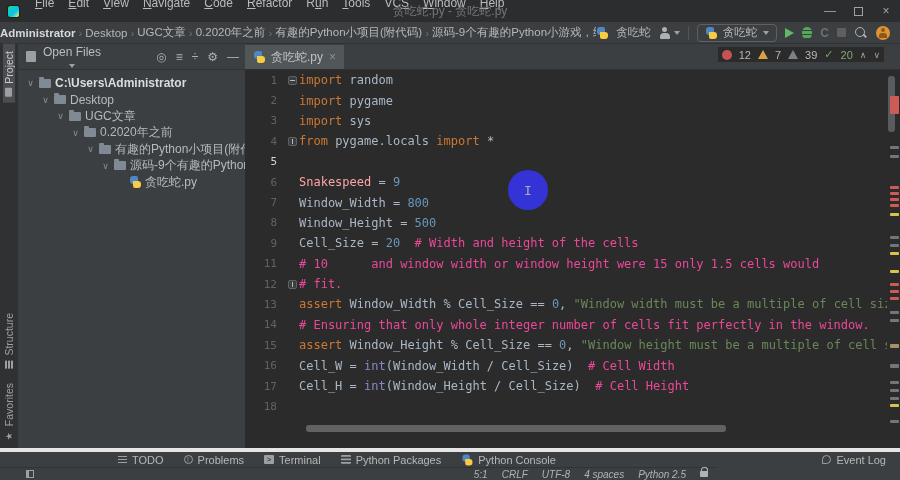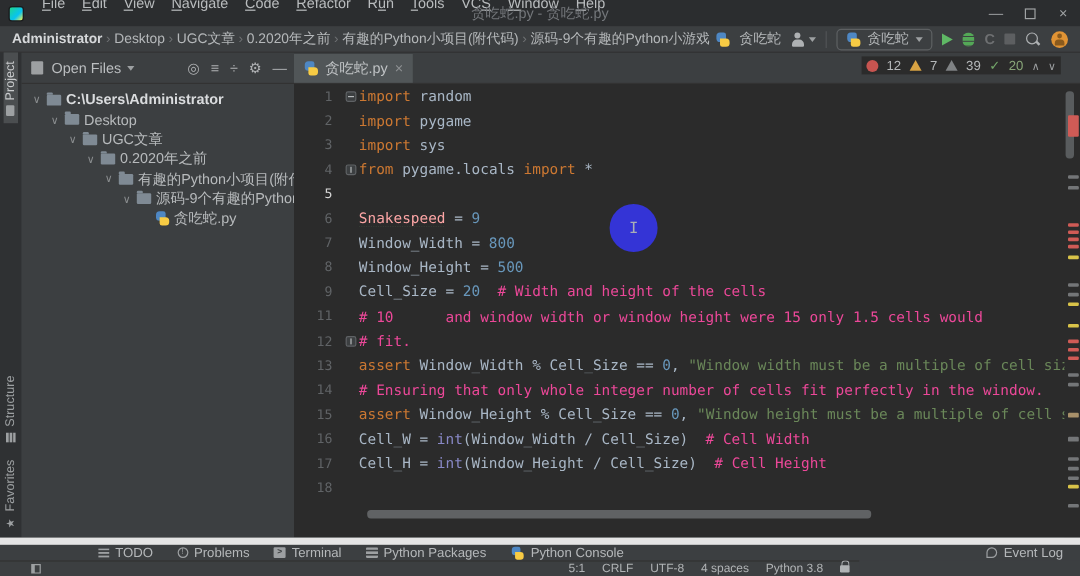--- a/index.html
+++ b/index.html
@@ -15,21 +15,21 @@
   .menu-item { padding:0 7px; height:38px; line-height:22px; cursor:default; }
   .menu-item u { text-decoration:underline; }
   .win-title { position:absolute; left:50%; transform:translateX(-50%); color:#73767a; font-size:12px; }
   .win-controls { margin-left:auto; display:flex; align-items:center; gap:0; }
   .win-btn { width:28px; height:22px; display:flex; align-items:center; justify-content:center; color:#9fa2a4; font-size:12px; }
   .maxbox { width:9px; height:9px; border:1px solid #9fa2a4; }
 
   
   .toolbar { position:absolute; left:0; top:22px; width:900px; height:22px; background:#3c3f41;
     border-bottom:1px solid #323232; display:flex; align-items:center; font-size:11.5px; color:#b5b8ba; }
-  .crumbs { display:flex; align-items:center; gap:3px; padding-left:10px; overflow:hidden; white-space:nowrap; flex:1 1 auto; min-width:0; }
+  .crumbs { display:flex; align-items:center; gap:3px; overflow:hidden; white-space:nowrap; flex:1 1 auto; min-width:0; }
   .crumb { flex:0 0 auto; }
   .crumb.strong { color:#d6d8da; font-weight:bold; }
   .crumb-sep { color:#6e7173; flex:0 0 auto; }
   .toolbar-right { display:flex; align-items:center; gap:8px; padding-right:10px; flex:0 0 auto; }
   .py-icon { position:relative; width:12px; height:12px; display:inline-block; flex:0 0 auto; }
   .py-icon::before { content:""; position:absolute; left:1px; top:0; width:8px; height:8px; background:#4e87c3; border-radius:3px 2px 0 3px; }
   .py-icon::after  { content:""; position:absolute; left:4px; top:5px; width:8px; height:7px; background:#f7cb44; border-radius:0 3px 3px 2px; }
   .person-icon { position:relative; width:12px; height:12px; }
   .person-icon::before { content:""; position:absolute; left:3.5px; top:0; width:5px; height:5px; border-radius:50%; background:#aeb1b3; }
   .person-icon::after { content:""; position:absolute; left:1px; top:6px; width:10px; height:6px; border-radius:4px 4px 1px 1px; background:#aeb1b3; }
@@ -103,33 +103,33 @@
   .v-thumb { position:absolute; left:1px; top:6px; width:7px; height:56px; background:#595c5e; border-radius:3px; }
   .mark { position:absolute; right:1px; width:9px; border-radius:1px; }
   .h-scroll { position:absolute; left:61px; top:381px; width:420px; height:7px; background:#606264; border-radius:3px; }
 
   .click-indicator { position:absolute; left:508px; top:170px; width:40px; height:40px; border-radius:50%;
     background:#3434d6; display:flex; align-items:center; justify-content:center;
     color:#a9aeb6; font-family:"DejaVu Sans Mono", monospace; font-size:13px; z-index:40; }
 
   
   .bottom-bar { position:absolute; left:0; top:448px; width:900px; height:19px; background:#3c3f41;
-    border-top:6px solid #e5e5e5; display:flex; align-items:center; font-size:11px; color:#b5b8ba; }
+    border-top:4px solid #e5e5e5; display:flex; align-items:center; font-size:11px; color:#b5b8ba;padding-left:36px; }
   .bb-items { display:flex; align-items:center; gap:20px; padding-left:82px; }
   .bb-item { display:flex; align-items:center; gap:5px; }
   .bb-right { margin-left:auto; display:flex; align-items:center; gap:5px; padding-right:14px; }
   .icon-bars { width:9px; height:8px; background:linear-gradient(#9da0a2 1.5px, transparent 1.5px); background-size:100% 3px; }
   .icon-circ { width:9px; height:9px; border:1px solid #9da0a2; border-radius:50%; display:flex; align-items:center; justify-content:center; font-size:7px; color:#9da0a2; line-height:7px; }
   .icon-term { width:10px; height:9px; background:#9da0a2; border-radius:1px; color:#3c3f41; font-size:7px; line-height:9px; text-align:center; font-weight:bold; }
   .icon-stack { width:10px; height:9px; background:linear-gradient(#9da0a2 2px, transparent 2px); background-size:100% 3.5px; border-radius:1px; }
   .py-icon.small { transform:scale(0.9); }
   .icon-bubble { width:9px; height:9px; border:1.5px solid #9da0a2; border-radius:50% 50% 50% 0; }
 
   .status-bar { position:absolute; left:0; top:467px; width:716px; height:13px; background:#3c3f41;
-    border-top:1px solid #323232; display:flex; align-items:center; font-size:10px; color:#b0b3b5; }
+    border-top:1px solid #323232; display:flex; align-items:center; font-size:10px; color:#b0b3b5;font-style:italic; }
   .sb-toggle { width:8px; height:8px; border:1px solid #9da0a2; border-left-width:3px; margin-left:26px; }
   .sb-right { margin-left:auto; display:flex; align-items:center; gap:14px; padding-right:8px; }
   .lock-icon { position:relative; width:8px; height:6px; background:#b0b3b5; border-radius:1px; margin-bottom:1px;}
   .lock-icon::before { content:""; position:absolute; left:1px; top:-4px; width:5px; height:4px; border:1.5px solid #b0b3b5; border-bottom:none; border-radius:3px 3px 0 0; }
 </style>
 </head>
 <body>
 
 <div id="app">
 
@@ -209,21 +209,21 @@
         <div class="stripe-item">
           <span class="star">★</span>
           <span>Favorites</span>
         </div>
       </div>
   </div>
 
   <div class="project-panel">
     <div class="pp-header">
       <span class="pp-file-icon"></span>
-      <span style="display:flex;align-items:center;gap:5px;">
+      <span style="display:flex;align-items:center;gap:5px;flex-direction:column;">
         <span>Open Files</span>
         <span class="dd-arrow"></span>
       </span>
       <span class="pp-icons">
         <span>◎</span>
         <span>≡</span>
         <span>÷</span>
         <span>⚙</span>
         <span>—</span>
       </span>
@@ -369,18 +369,18 @@
     </div>
   </div>
 
   <div class="status-bar">
     <div class="sb-toggle"></div>
     <div class="sb-right" id="sb-right">
         <span>5:1</span>
         <span>CRLF</span>
         <span>UTF-8</span>
         <span>4 spaces</span>
-        <span>Python 3.8</span>
+        <span>Python 2.5</span>
         <span class="lock-icon"></span>
       </div>
   </div>
 
 </div>
 
 </body></html>

